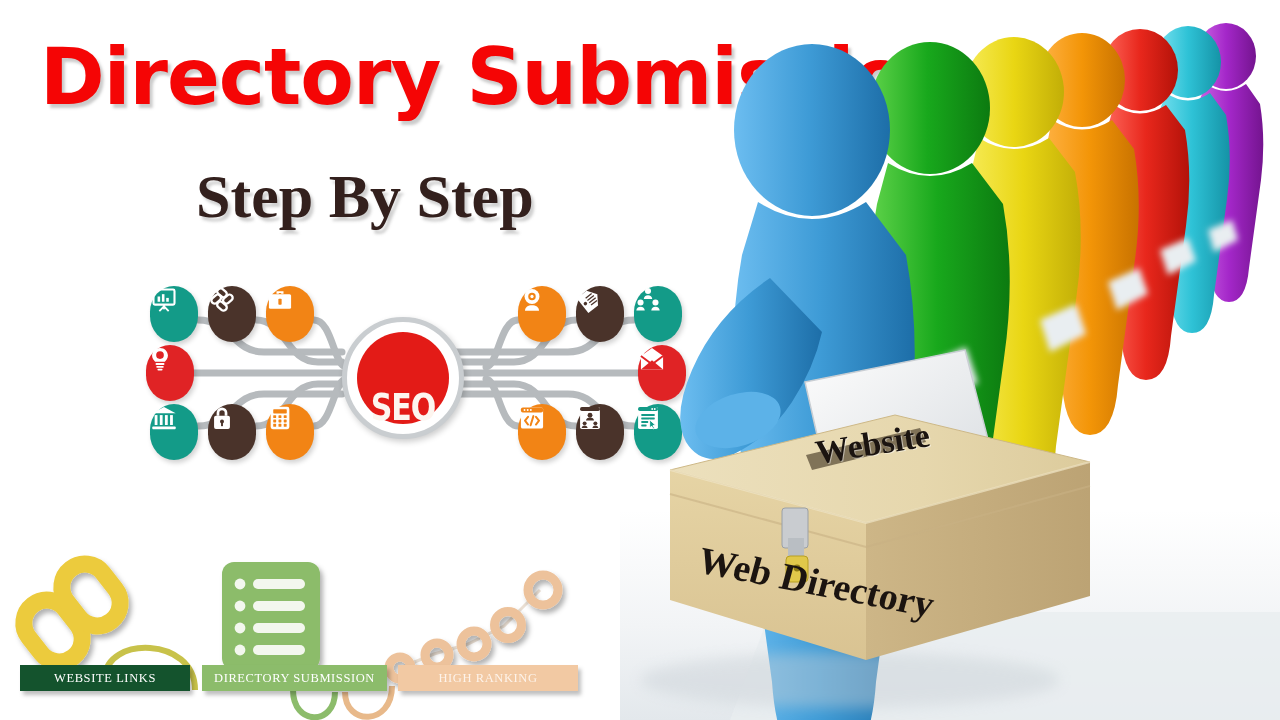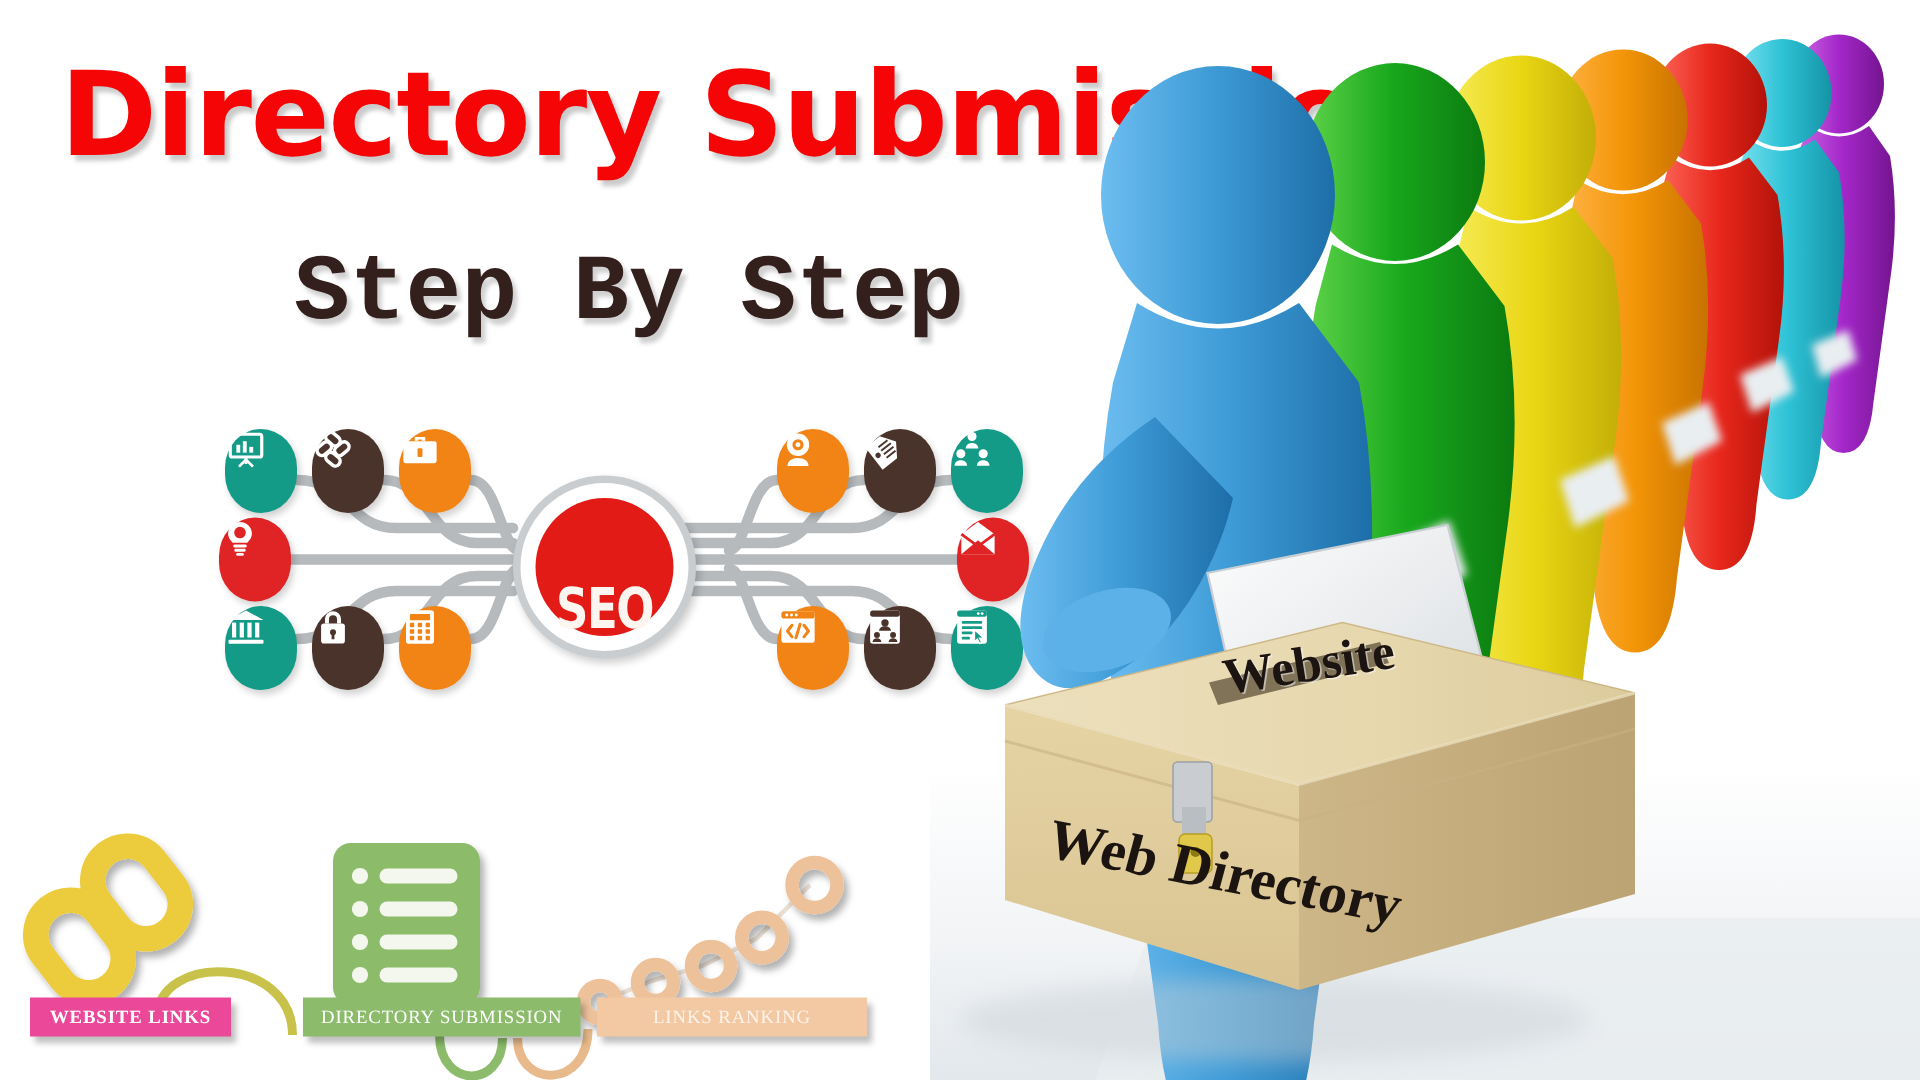--- a/index.html
+++ b/index.html
@@ -10,21 +10,21 @@
   .title{
     position:absolute;left:40px;top:34px;width:860px;
     font-family:"DejaVu Sans",sans-serif;
     font-weight:bold;font-size:78px;line-height:86px;
     color:#f50505;letter-spacing:-1px;
     text-shadow:3px 4px 3px rgba(140,140,140,.45);
     white-space:nowrap;
   }
   .subtitle{
     position:absolute;left:196px;top:160px;width:700px;
-    font-family:Liberation Mono, monospace;
+    font-family:Liberation Serif, serif;
     font-weight:bold;font-size:62px;line-height:72px;
     color:#33201d;letter-spacing:0px;
     text-shadow:3px 4px 3px rgba(150,150,150,.45);
     white-space:nowrap;
   }
 
   
   #seo-diagram{position:absolute;left:136px;top:268px;width:560px;height:210px;}
   #seo-diagram svg{position:absolute;left:0;top:0;}
 
@@ -68,21 +68,21 @@
   #banners{position:absolute;left:0;top:540px;width:600px;height:180px;}
   #banners svg{position:absolute;left:0;top:0;}
   .bnr{
     position:absolute;height:26px;
     display:flex;align-items:center;justify-content:center;
     font-family:"Liberation Serif",serif;
     font-size:12.5px;letter-spacing:.6px;color:#ffffff;
     box-shadow:3px 4px 4px rgba(0,0,0,.25);
     white-space:nowrap;
   }
-  #bnr-links{left:20px;top:125px;width:134px;background:#ec4899;font-weight:bold;}
+  #bnr-links{left:20px;top:125px;width:170px;background:#14532d;}
   #bnr-dir{left:202px;top:125px;width:185px;background:#8cbc6b;}
   #bnr-rank{left:398px;top:125px;width:180px;background:#f2c9a3;
             color:#fdf3ea;}
 </style>
 </head>
 <body>
 
 <div id="stage">
 
   <div class="title">Directory Submission</div>
@@ -483,17 +483,17 @@
       </g>
     </svg>
 
     <div class="bnr" id="bnr-links">
       <span>WEBSITE LINKS</span>
     </div>
     <div class="bnr" id="bnr-dir">
       <span>DIRECTORY SUBMISSION</span>
     </div>
     <div class="bnr" id="bnr-rank">
-      <span>LINKS RANKING</span>
+      <span>HIGH RANKING</span>
     </div>
   </div>
 
 </div>
 
 </body></html>

